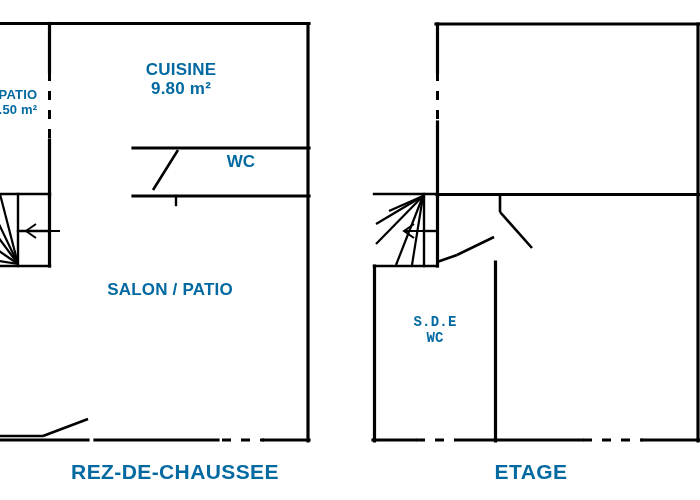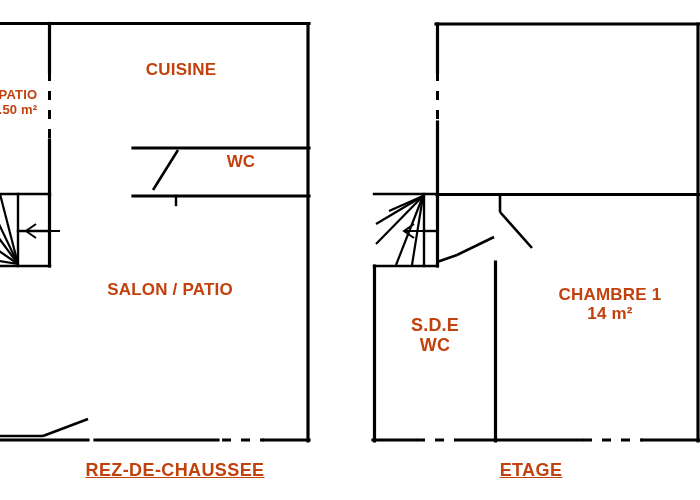--- a/index.html
+++ b/index.html
@@ -58,41 +58,41 @@
     stroke-linecap: butt;
     fill: none;
   }
   .stair-arrow {
     stroke: #000000;
     stroke-width: 2.0;
     fill: none;
   }
   .label {
     position: absolute;
-    color: #c2410c;
+    color: #0369a1;
     font-family: "Liberation Sans", sans-serif;
     font-weight: bold;
     white-space: nowrap;
     line-height: 1.12;
     text-align: center;
   }
   .room-label {
     font-size: 17px;
     letter-spacing: 0.2px;
   }
   .room-label.small {
-    font-size: 18px;
+    font-size: 14px;
+    font-family: Liberation Mono, monospace;
   }
   .room-label.tiny {
     font-size: 13px;
   }
   .plan-title {
-    font-size: 18px;
+    font-size: 21px;
     letter-spacing: 0.4px;
-    text-decoration: underline;
   }
   .rl-line { display: block; }
 </style>
 </head>
 <body>
 
 <div id="plan-root">
 
   <svg id="plan-svg" viewBox="0 0 700 500">
 
@@ -188,38 +188,35 @@
     </g>
   </svg>
 
   <div class="label room-label tiny" style="left:-18px; top:88px; width:72px;">
     <span class="rl-line">PATIO</span>
     <span class="rl-line">.50 m²</span>
   </div>
 
   <div class="label room-label" style="left:91px; top:60px; width:180px;">
     <span class="rl-line">CUISINE</span>
+    <span class="rl-line">9.80 m²</span>
   </div>
 
   <div class="label room-label" style="left:186px; top:152px; width:110px;">
     <span class="rl-line">WC</span>
   </div>
 
   <div class="label room-label" style="left:60px; top:280px; width:220px;">
     <span class="rl-line">SALON / PATIO</span>
   </div>
 
 
   <div class="label room-label small" style="left:385px; top:315px; width:100px;">
     <span class="rl-line">S.D.E</span>
     <span class="rl-line">WC</span>
   </div>
 
-  <div class="label room-label" style="left:520px; top:285px; width:180px;">
-    <span class="rl-line">CHAMBRE 1</span>
-    <span class="rl-line">14 m²</span>
-  </div>
 
   <div class="label plan-title" style="left:30px; top:460px; width:290px;">REZ-DE-CHAUSSEE</div>
 
   <div class="label plan-title" style="left:436px; top:460px; width:190px;">ETAGE</div>
 
 </div>
 
 </body></html>

